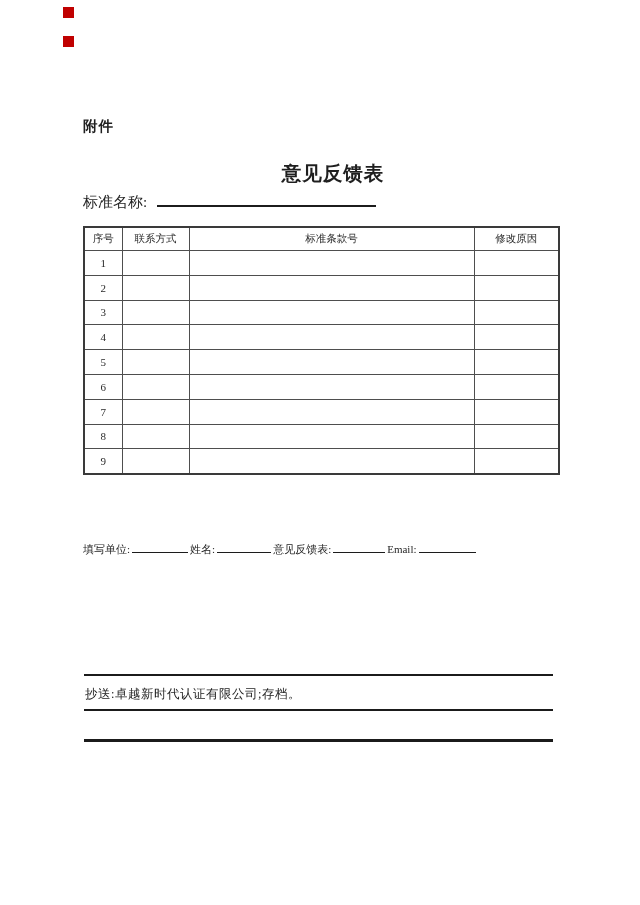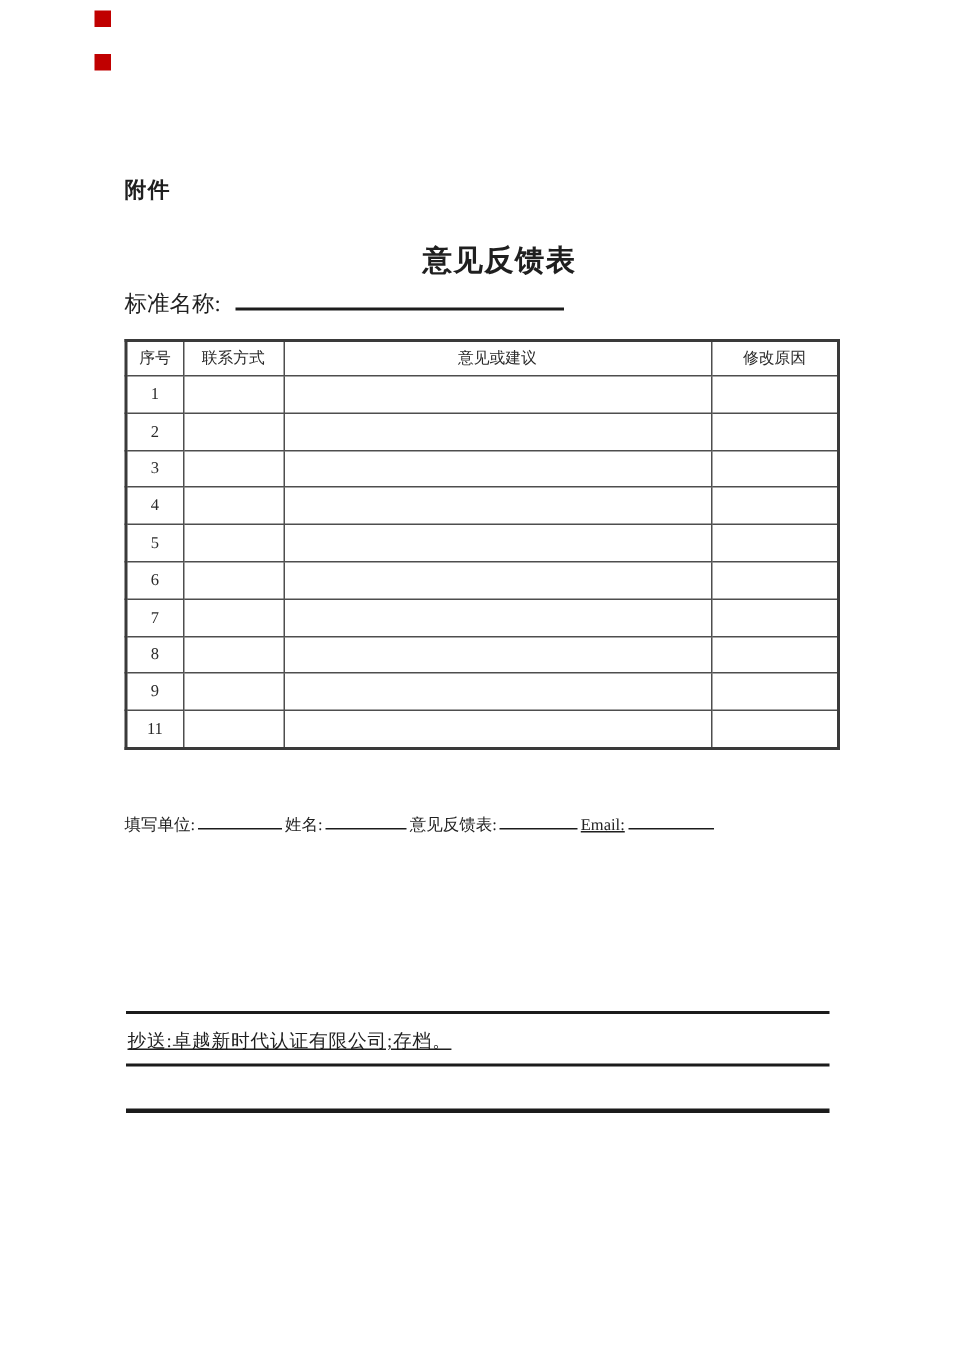--- a/index.html
+++ b/index.html
@@ -60,30 +60,30 @@
   }
   .fill-line{
     position:absolute;left:83px;top:541px;
     font-size:11px;white-space:nowrap;color:#1f1f1f;
   }
   .fill-line .uline{border-bottom:1.5px solid #1c1c1c;margin:0 2px;}
   .fill-line .u1{width:56px;}
   .fill-line .u2{width:54px;}
   .fill-line .u3{width:52px;}
   .fill-line .u4{width:57px;}
-  .fill-line .email-label{font-family:"Liberation Serif","DejaVu Serif",serif;text-decoration:underline;}
+  .fill-line .email-label{font-family:"Liberation Serif","DejaVu Serif",serif;}
   .rule{
     position:absolute;left:84px;width:469px;background:#1b1b1b;
   }
   .rule1{top:674px;height:2px;}
   .rule2{top:709px;height:1.5px;}
   .rule3{top:739px;height:2.5px;}
   .cc-line{
     position:absolute;left:85px;top:686px;
-    font-size:12.5px;letter-spacing:0.5px;text-decoration:underline;
+    font-size:12.5px;letter-spacing:0.5px;
   }
   .issuer-row{
     position:absolute;left:84px;top:718px;width:469px;
     display:flex;justify-content:space-between;align-items:baseline;
     font-size:12.5px;
   }
   .issuer-row .date{letter-spacing:0.3px;}
 </style>
 </head>
 <body>
@@ -105,21 +105,21 @@
     <colgroup>
         <col class="c1">
         <col class="c2">
         <col class="c3">
         <col class="c4">
       </colgroup>
     <thead>
       <tr>
         <th>序号</th>
         <th>联系方式</th>
-        <th>意见或建议</th>
+        <th>标准条款号</th>
         <th>修改原因</th>
       </tr>
     </thead>
     <tbody>
       <tr>
           <td>1</td>
           <td></td>
           <td></td>
           <td></td>
         </tr>
@@ -164,26 +164,20 @@
           <td></td>
           <td></td>
           <td></td>
         </tr>
       <tr>
           <td>9</td>
           <td></td>
           <td></td>
           <td></td>
         </tr>
-      <tr>
-          <td>11</td>
-          <td></td>
-          <td></td>
-          <td></td>
-        </tr>
     </tbody>
   </table>
 
   <div class="fill-line">
     <span>填写单位:</span><span class="uline u1"></span><span>姓名:</span><span class="uline u2"></span><span>意见反馈表:</span><span class="uline u3"></span><span class="email-label">Email:</span><span class="uline u4"></span>
   </div>
 
   <div class="rule rule1"></div>
 
   <div class="cc-line">抄送:卓越新时代认证有限公司;存档。</div>

